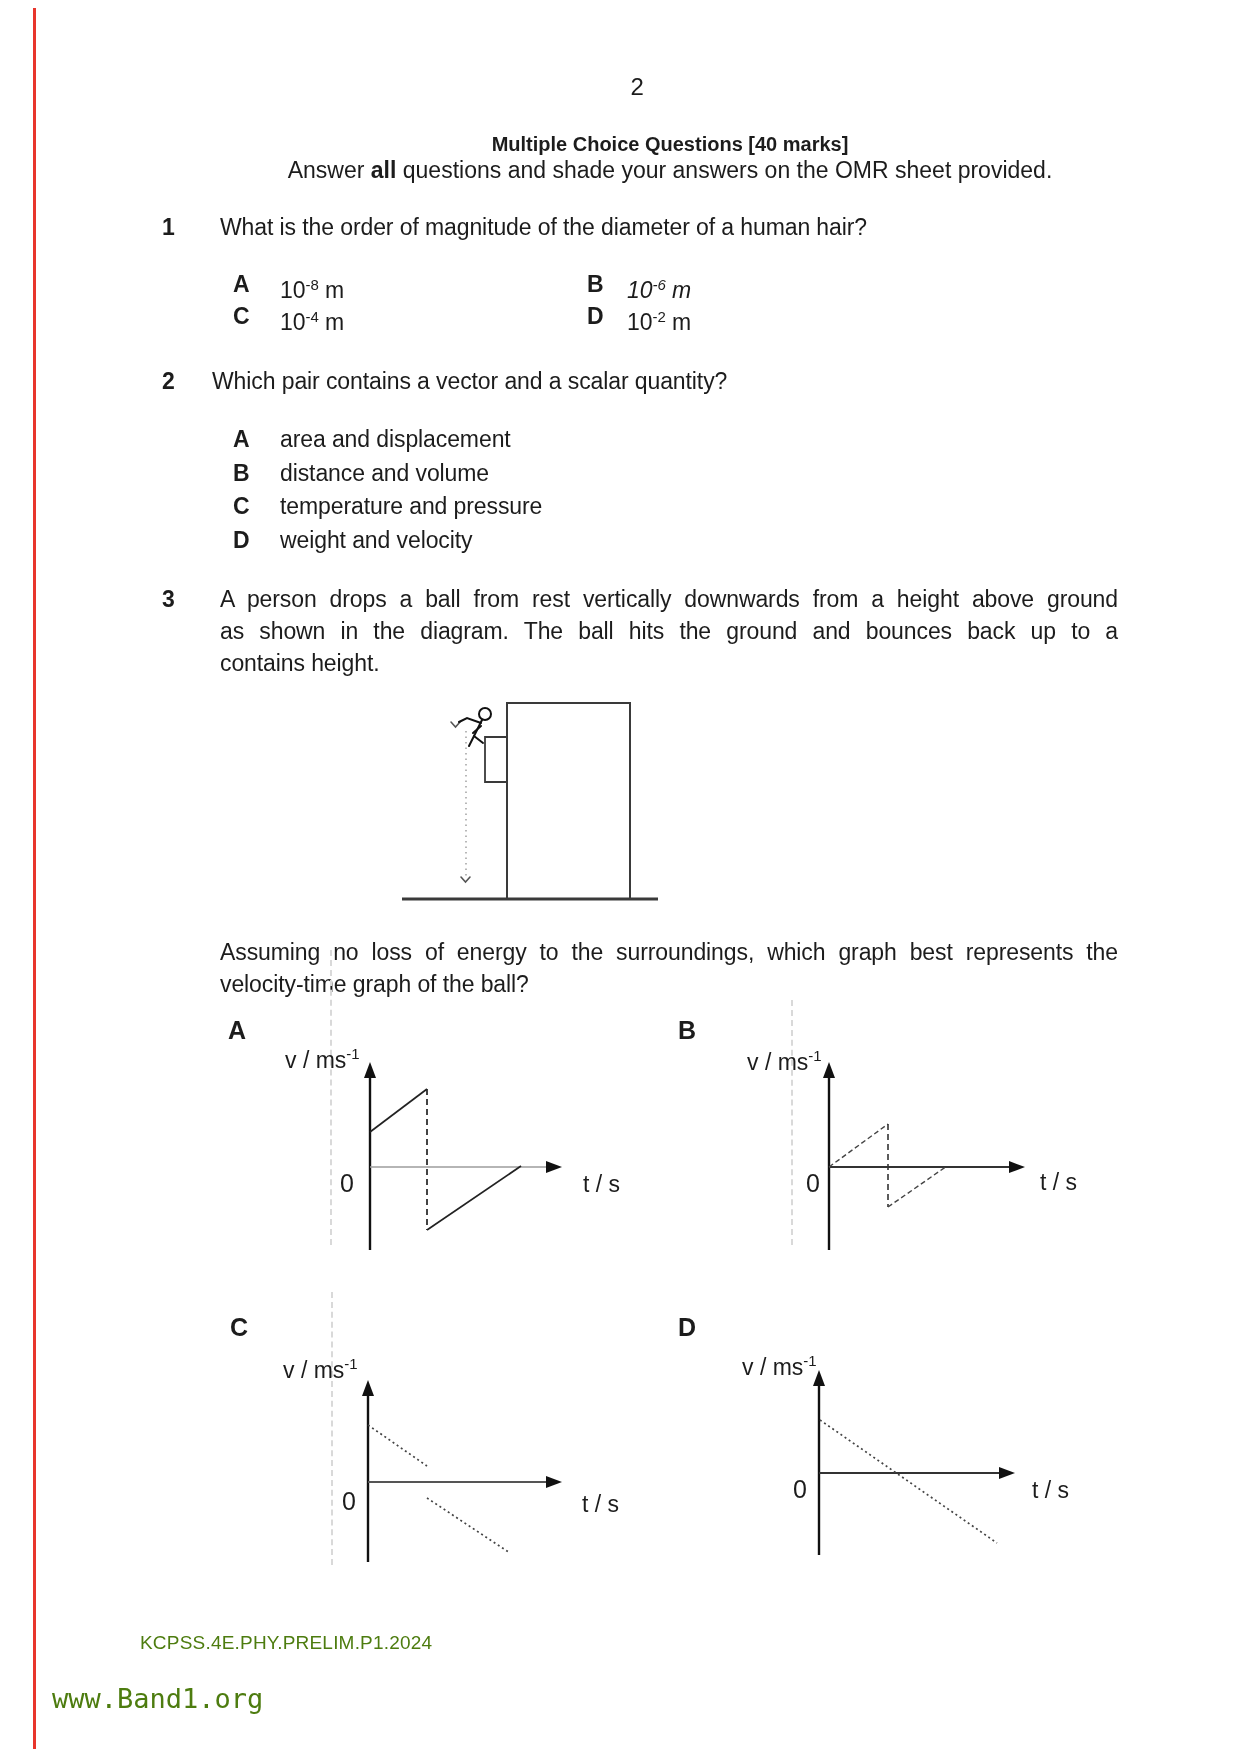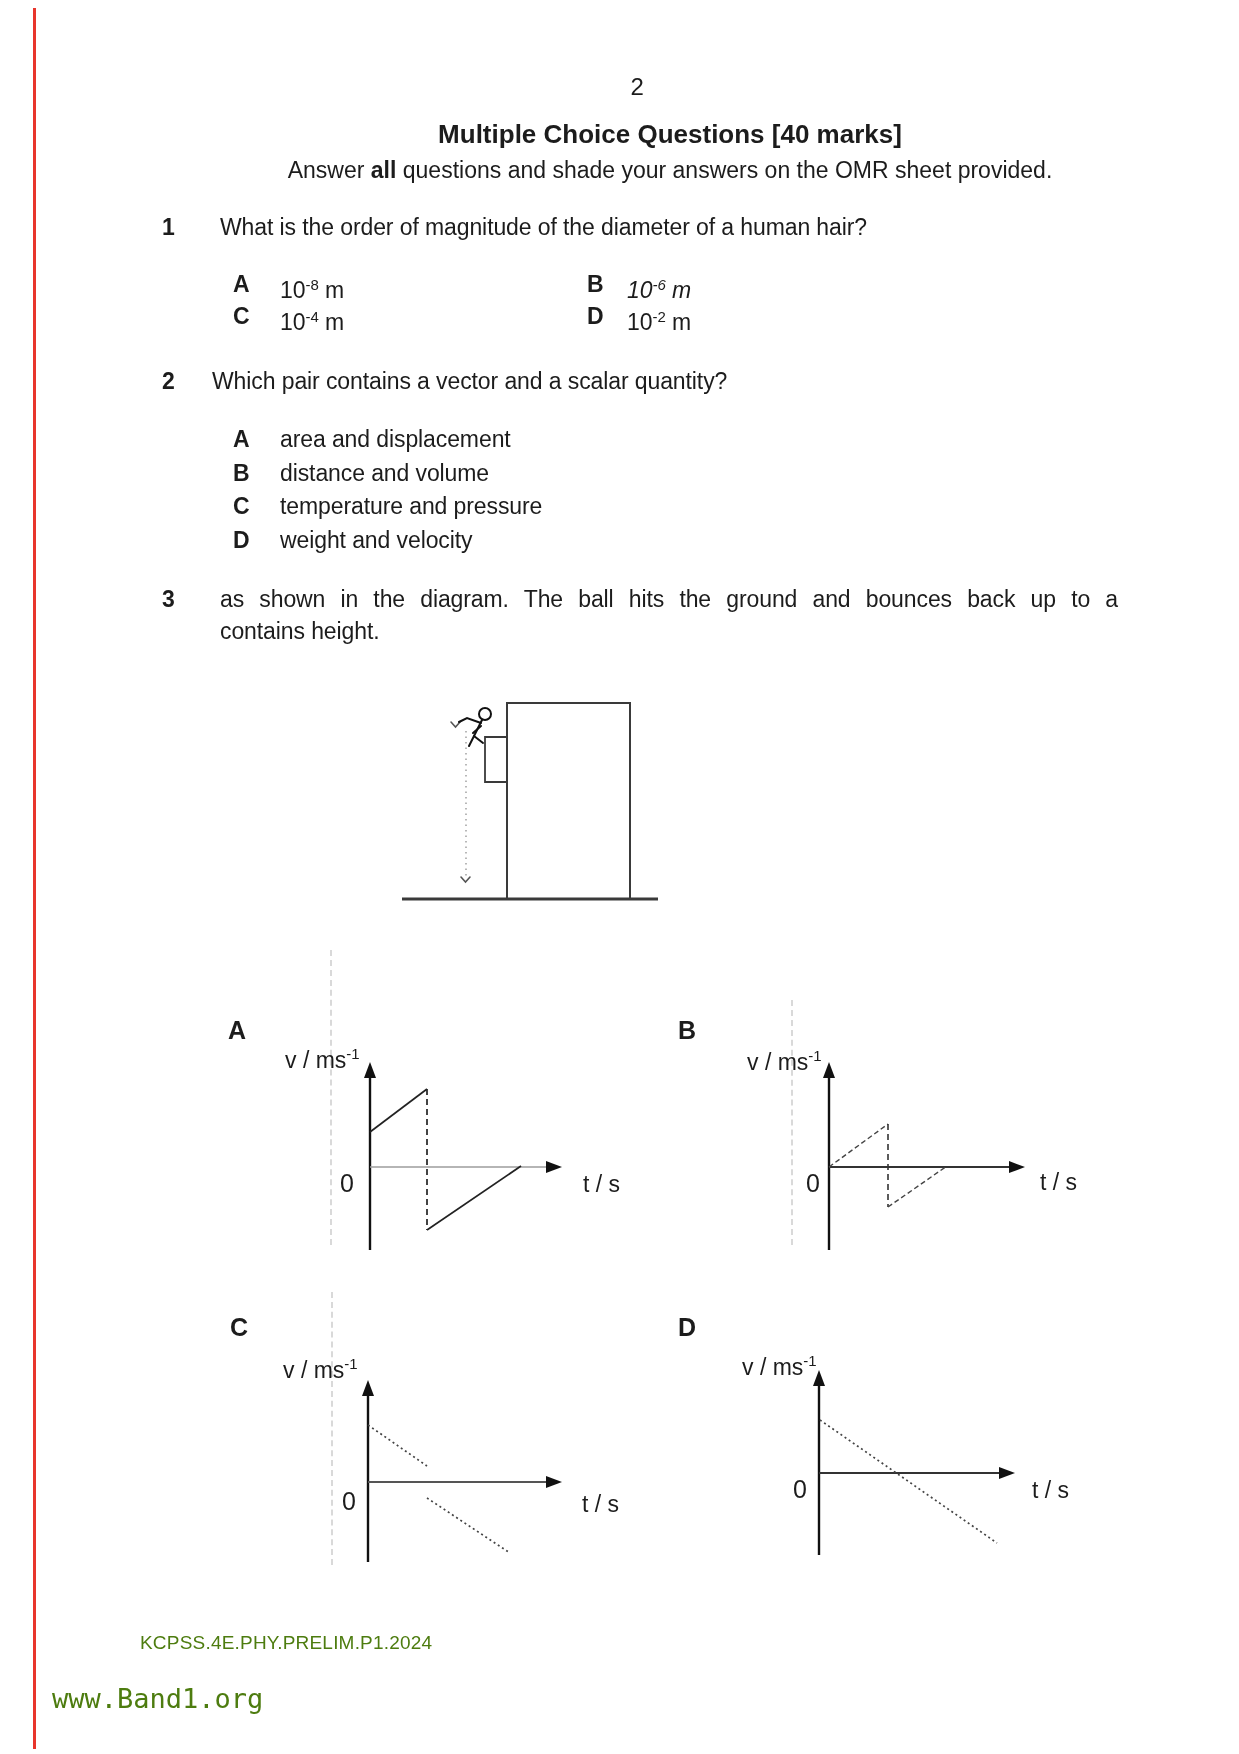--- a/index.html
+++ b/index.html
@@ -22,21 +22,21 @@
 </style>
 </head>
 <body>
 
 <div id="page">
 
   <div class="abs redline" style="left:33px;top:8px;width:3px;height:1741px;"></div>
 
   <div class="abs body-text" style="left:620px;top:71px;width:34px;text-align:center;font-size:24px;">2</div>
 
-  <div class="abs center bold" style="left:220px;top:120px;width:900px;font-size:26px;line-height:28px;">Multiple Choice Questions [40 marks]</div>
+  <div class="abs center bold" style="left:220px;top:130px;width:900px;font-size:20px;line-height:28px;">Multiple Choice Questions [40 marks]</div>
   <div class="abs center" style="left:220px;top:156px;width:900px;font-size:23px;line-height:28px;">
     <span>Answer </span><span class="bold">all</span><span> questions and shade your answers on the OMR sheet provided.</span>
   </div>
 
   <div class="abs body-text bold" style="left:162px;top:211px;">1</div>
   <div class="abs body-text" style="left:220px;top:211px;">What is the order of magnitude of the diameter of a human hair?</div>
 
   <div class="abs body-text opt-label" style="left:233px;top:268px;">A</div>
   <div class="abs body-text" style="left:280px;top:268px;">
     <span>10</span><sup class="exp">-8</sup> <span>m</span>
@@ -61,40 +61,45 @@
   <div class="abs body-text" style="left:280px;top:423px;">area and displacement</div>
   <div class="abs body-text opt-label" style="left:233px;top:457px;">B</div>
   <div class="abs body-text" style="left:280px;top:457px;">distance and volume</div>
   <div class="abs body-text opt-label" style="left:233px;top:490px;">C</div>
   <div class="abs body-text" style="left:280px;top:490px;">temperature and pressure</div>
   <div class="abs body-text opt-label" style="left:233px;top:524px;">D</div>
   <div class="abs body-text" style="left:280px;top:524px;">weight and velocity</div>
 
   <div class="abs body-text bold" style="left:162px;top:583px;">3</div>
   <div class="abs body-text" style="left:220px;top:583px;width:898px;">
+    <span class="jline">A person drops a ball from rest vertically downwards from a height above ground</span>
     <span class="jline">as shown in the diagram. The ball hits the ground and bounces back up to a</span>
     <span class="nline">contains height.</span>
   </div>
 
   <svg class="abs" style="left:395px;top:695px;" width="270" height="212" viewBox="0 0 270 212">
     <line x1="7" y1="204" x2="263" y2="204" stroke="#3a3a3a" stroke-width="3"></line>
     <rect x="112" y="8" width="123" height="196" fill="none" stroke="#3a3a3a" stroke-width="2"></rect>
     <path d="M 112 42 L 90 42 L 90 87 L 112 87" fill="none" stroke="#3a3a3a" stroke-width="1.8"></path>
     <line x1="71" y1="36" x2="71" y2="184" stroke="#9a9a9a" stroke-width="1.4" stroke-dasharray="1.5 4"></line>
     <path d="M 56 27 L 60.5 32 L 65 27" fill="none" stroke="#555" stroke-width="1.6" stroke-linecap="round"></path>
     <path d="M 66 182 L 70.5 187 L 75 182" fill="none" stroke="#555" stroke-width="1.6" stroke-linecap="round"></path>
     <g stroke="#111" stroke-width="2" fill="none" stroke-linecap="round">
       <circle cx="90" cy="19" r="6" fill="#fff"></circle>
       <path d="M 87 25 L 79 41"></path>
       <path d="M 86 28 L 72 23 L 64 27"></path>
       <path d="M 86 31 L 78 38"></path>
       <path d="M 79 41 L 88 48 M 79 41 L 74 51"></path>
     </g>
   </svg>
 
+  <div class="abs body-text" style="left:220px;top:936px;width:898px;">
+    <span class="jline">Assuming no loss of energy to the surroundings, which graph best represents the</span>
+    <span class="nline">velocity-time graph of the ball?</span>
+  </div>
 
   <div class="abs fold" style="left:330px;top:950px;height:295px;"></div>
   <div class="abs fold" style="left:791px;top:1000px;height:245px;"></div>
   <div class="abs fold" style="left:331px;top:1292px;height:273px;"></div>
 
   <div class="abs graph-label" style="left:228px;top:1016px;">A</div>
   <div class="abs graph-label" style="left:678px;top:1016px;">B</div>
   <div class="abs graph-label" style="left:230px;top:1313px;">C</div>
   <div class="abs graph-label" style="left:678px;top:1313px;">D</div>
 

